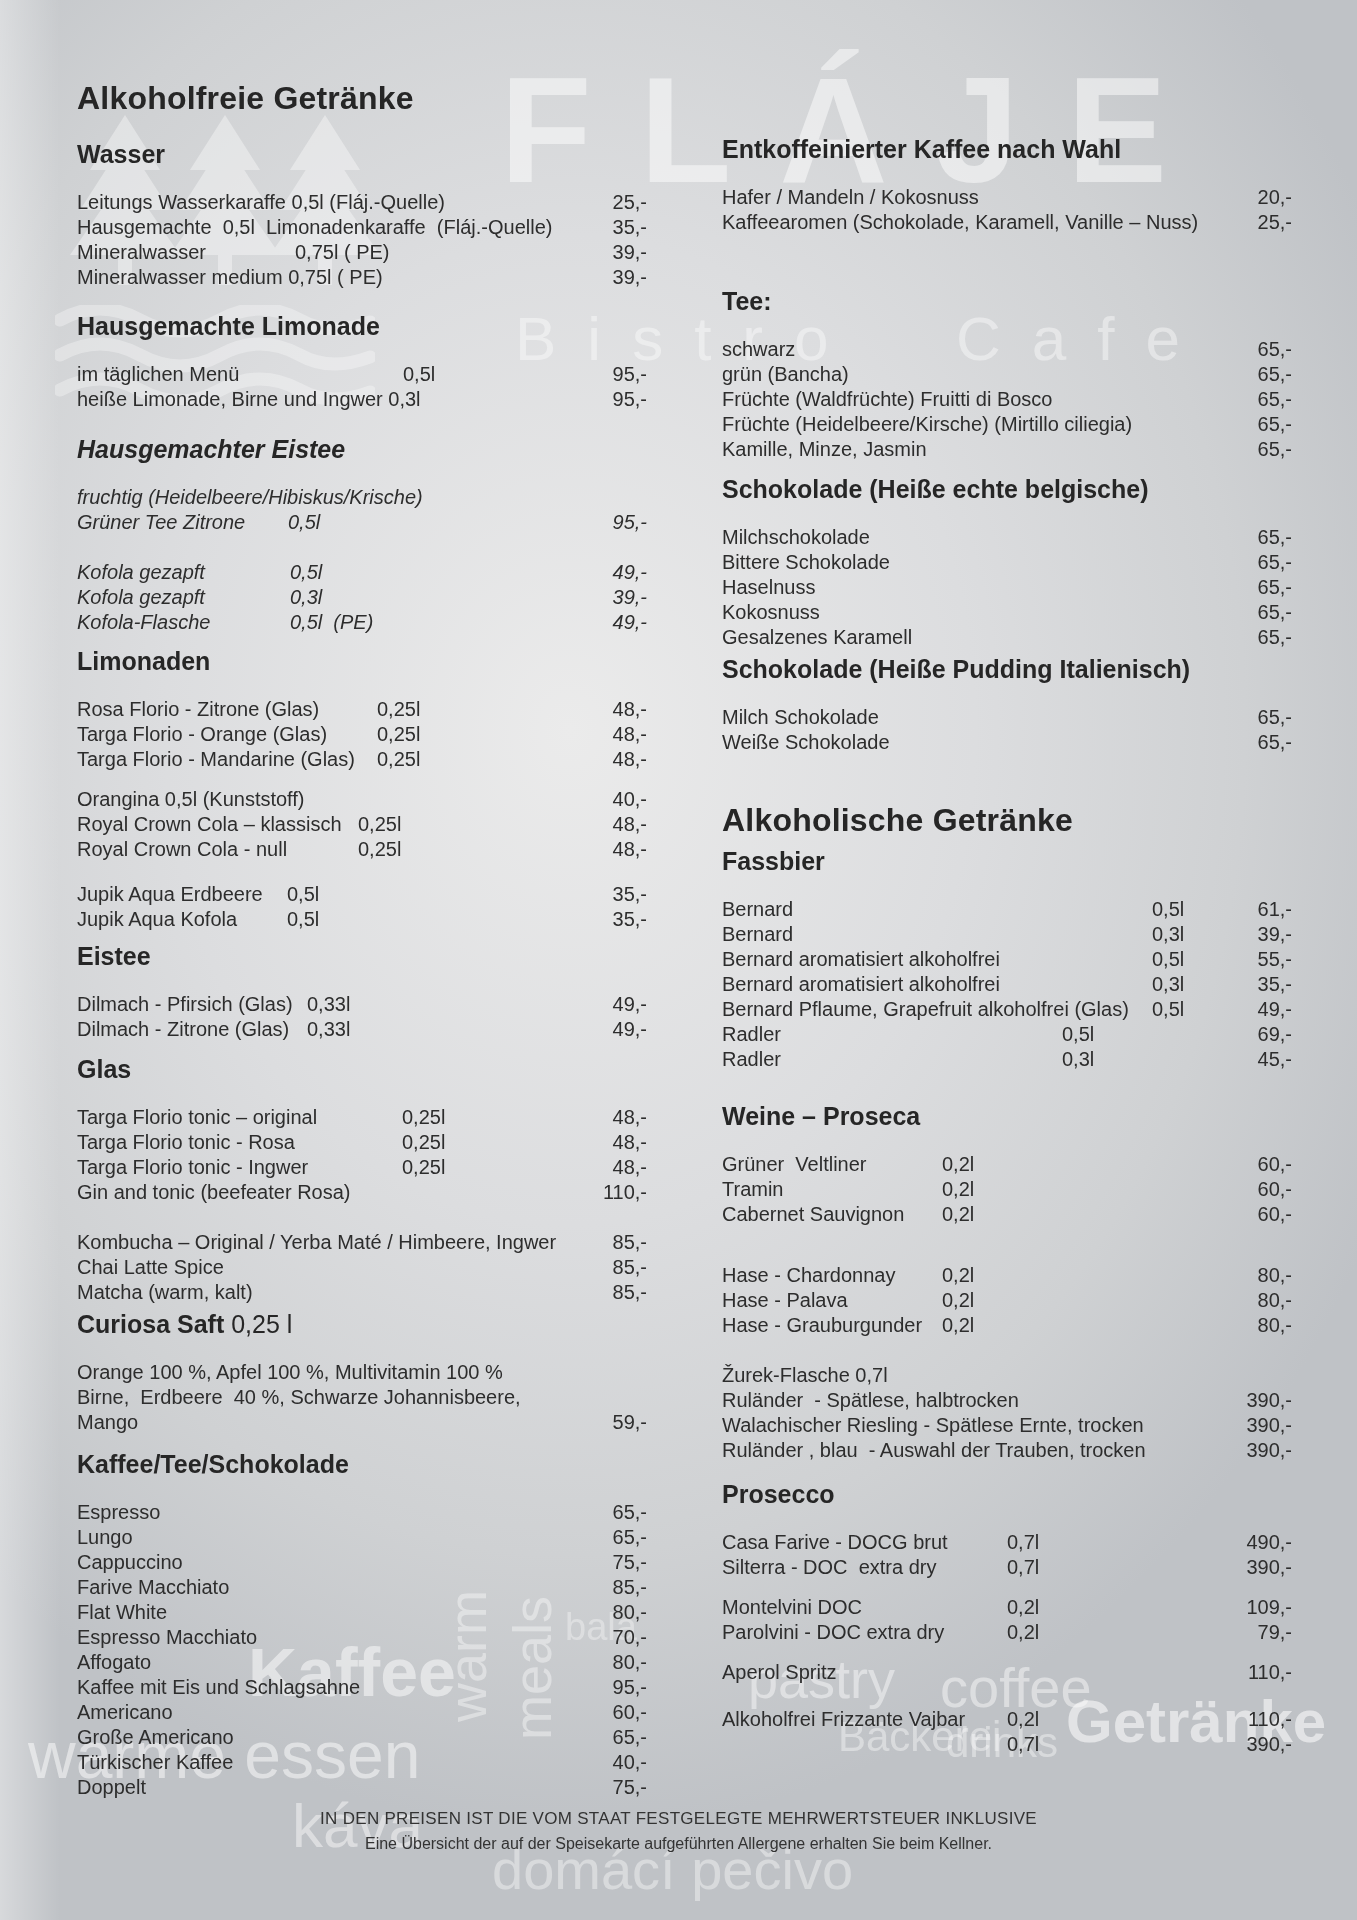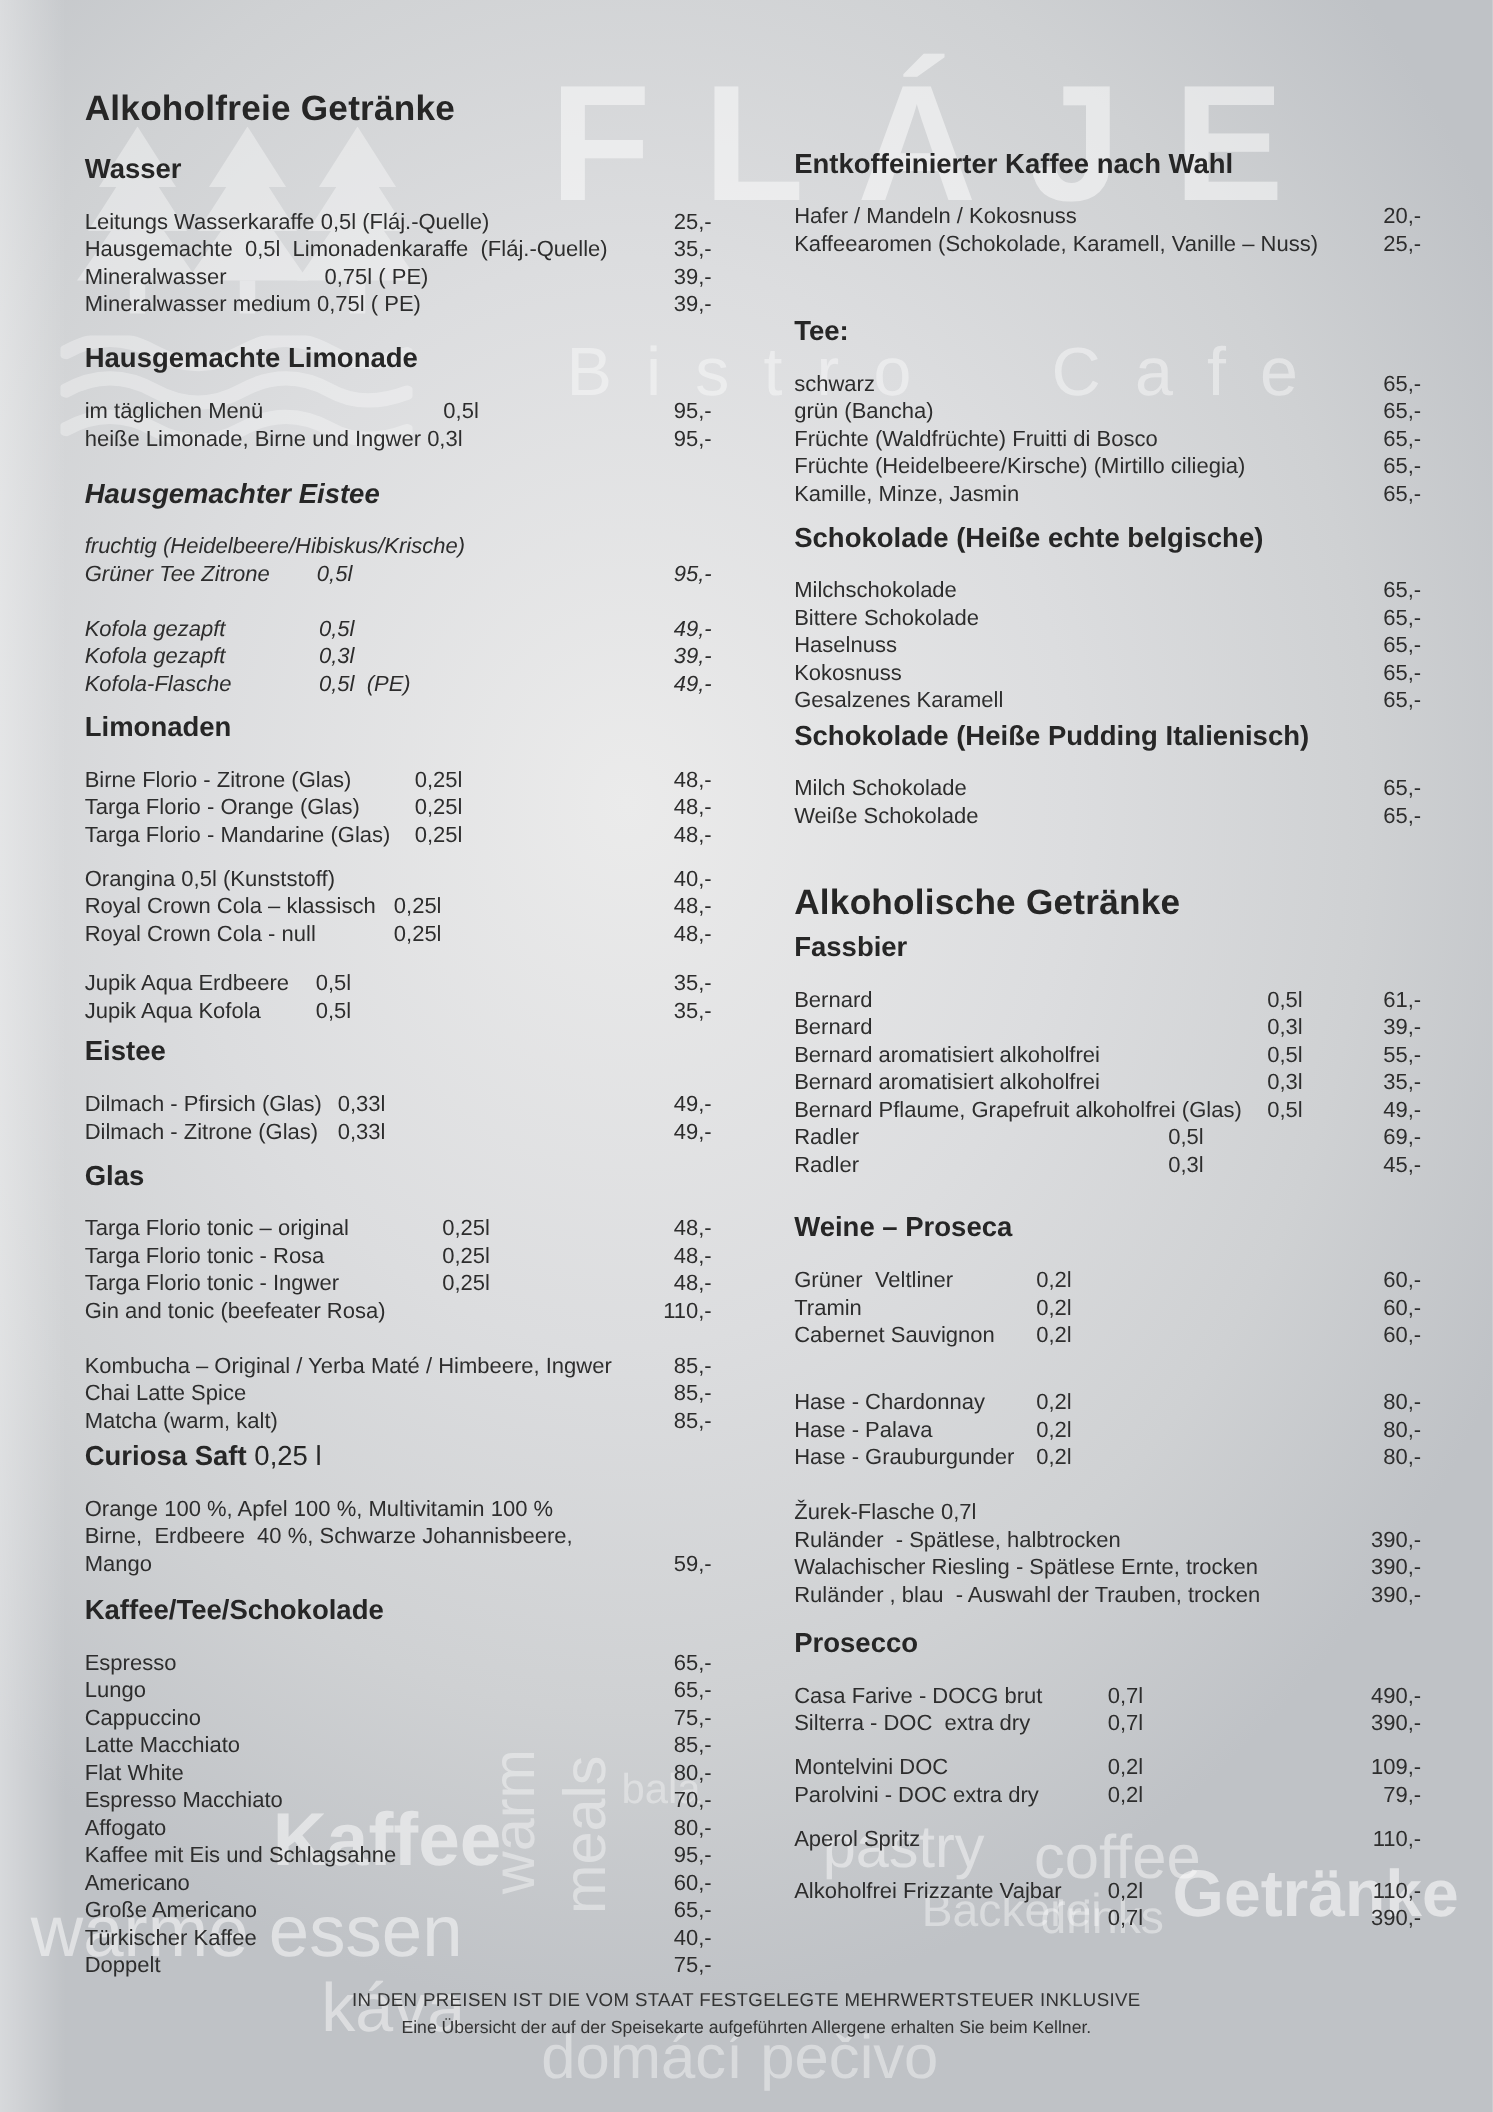--- a/index.html
+++ b/index.html
@@ -125,21 +125,21 @@
           <div class="row"><span class="iname">fruchtig (Heidelbeere/Hibiskus/Krische)</span></div>
           <div class="row"><span class="iname">Grüner Tee Zitrone</span><span class="vol" style="left: 211px;">0,5l</span><span class="price">95,-</span></div>
           <div class="row" style="margin-top: 25px;"><span class="iname">Kofola gezapft</span><span class="vol" style="left: 213px;">0,5l</span><span class="price">49,-</span></div>
           <div class="row"><span class="iname">Kofola gezapft</span><span class="vol" style="left: 213px;">0,3l</span><span class="price">39,-</span></div>
           <div class="row"><span class="iname">Kofola-Flasche</span><span class="vol" style="left: 213px;">0,5l  (PE)</span><span class="price">49,-</span></div>
         </div>
       </div>
       <div class="block" style="top: 645px;">
         <div class="sec-heading"><span>Limonaden</span></div>
         <div class="items">
-          <div class="row"><span class="iname">Birne Florio - Zitrone (Glas)</span><span class="vol" style="left: 300px;">0,25l</span><span class="price">48,-</span></div>
+          <div class="row"><span class="iname">Rosa Florio - Zitrone (Glas)</span><span class="vol" style="left: 300px;">0,25l</span><span class="price">48,-</span></div>
           <div class="row"><span class="iname">Targa Florio - Orange (Glas)</span><span class="vol" style="left: 300px;">0,25l</span><span class="price">48,-</span></div>
           <div class="row"><span class="iname">Targa Florio - Mandarine (Glas)</span><span class="vol" style="left: 300px;">0,25l</span><span class="price">48,-</span></div>
           <div class="row" style="margin-top: 15px;"><span class="iname">Orangina 0,5l (Kunststoff)</span><span class="price">40,-</span></div>
           <div class="row"><span class="iname">Royal Crown Cola – klassisch</span><span class="vol" style="left: 281px;">0,25l</span><span class="price">48,-</span></div>
           <div class="row"><span class="iname">Royal Crown Cola - null</span><span class="vol" style="left: 281px;">0,25l</span><span class="price">48,-</span></div>
           <div class="row" style="margin-top: 20px;"><span class="iname">Jupik Aqua Erdbeere</span><span class="vol" style="left: 210px;">0,5l</span><span class="price">35,-</span></div>
           <div class="row"><span class="iname">Jupik Aqua Kofola</span><span class="vol" style="left: 210px;">0,5l</span><span class="price">35,-</span></div>
         </div>
       </div>
       <div class="block" style="top: 940px;">
@@ -168,21 +168,21 @@
           <div class="row"><span class="iname">Birne,  Erdbeere  40 %, Schwarze Johannisbeere,</span></div>
           <div class="row"><span class="iname">Mango</span><span class="price">59,-</span></div>
         </div>
       </div>
       <div class="block" style="top: 1448px;">
         <div class="sec-heading"><span>Kaffee/Tee/Schokolade</span></div>
         <div class="items">
           <div class="row"><span class="iname">Espresso</span><span class="price">65,-</span></div>
           <div class="row"><span class="iname">Lungo</span><span class="price">65,-</span></div>
           <div class="row"><span class="iname">Cappuccino</span><span class="price">75,-</span></div>
-          <div class="row"><span class="iname">Latte Macchiato</span><span class="price">85,-</span></div>
+          <div class="row"><span class="iname">Farive Macchiato</span><span class="price">85,-</span></div>
           <div class="row"><span class="iname">Flat White</span><span class="price">80,-</span></div>
           <div class="row"><span class="iname">Espresso Macchiato</span><span class="price">70,-</span></div>
           <div class="row"><span class="iname">Affogato</span><span class="price">80,-</span></div>
           <div class="row"><span class="iname">Kaffee mit Eis und Schlagsahne</span><span class="price">95,-</span></div>
           <div class="row"><span class="iname">Americano</span><span class="price">60,-</span></div>
           <div class="row"><span class="iname">Große Americano</span><span class="price">65,-</span></div>
           <div class="row"><span class="iname">Türkischer Kaffee</span><span class="price">40,-</span></div>
           <div class="row"><span class="iname">Doppelt</span><span class="price">75,-</span></div>
         </div>
       </div>

